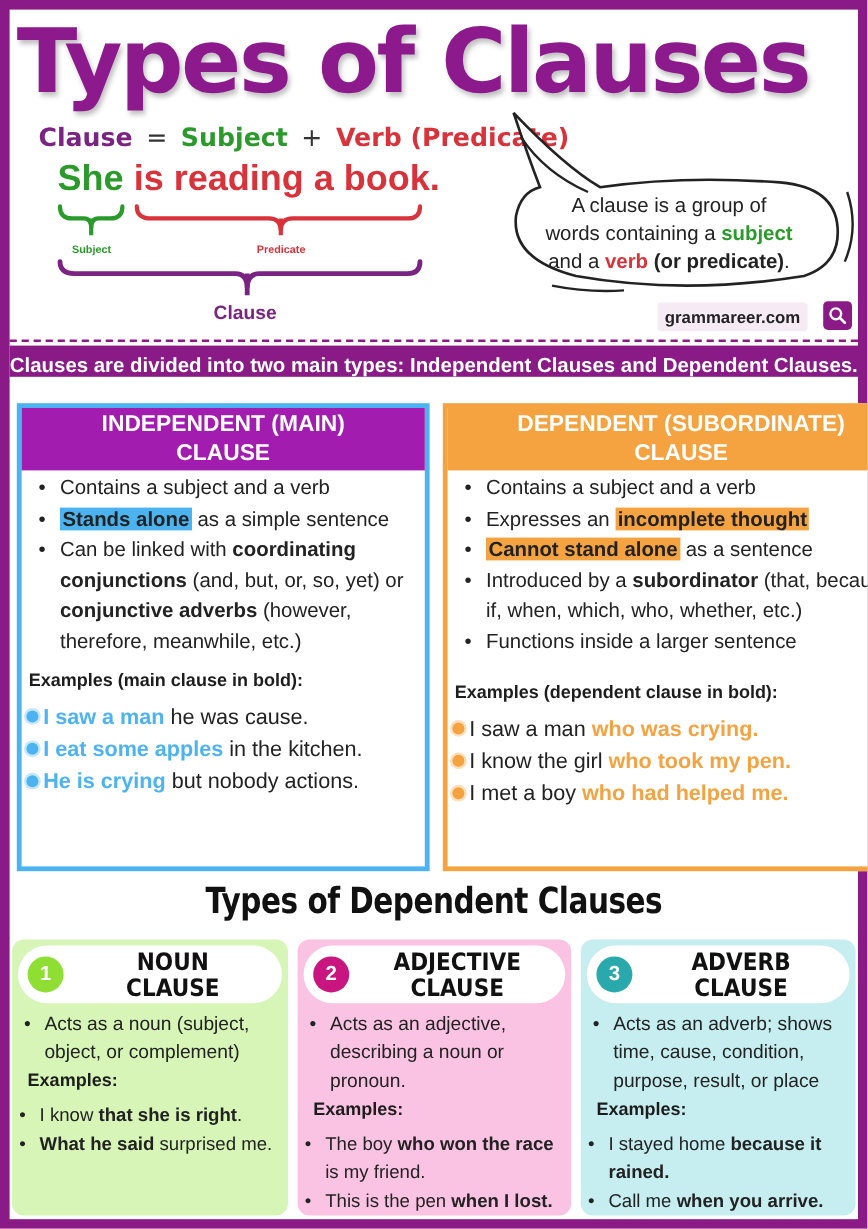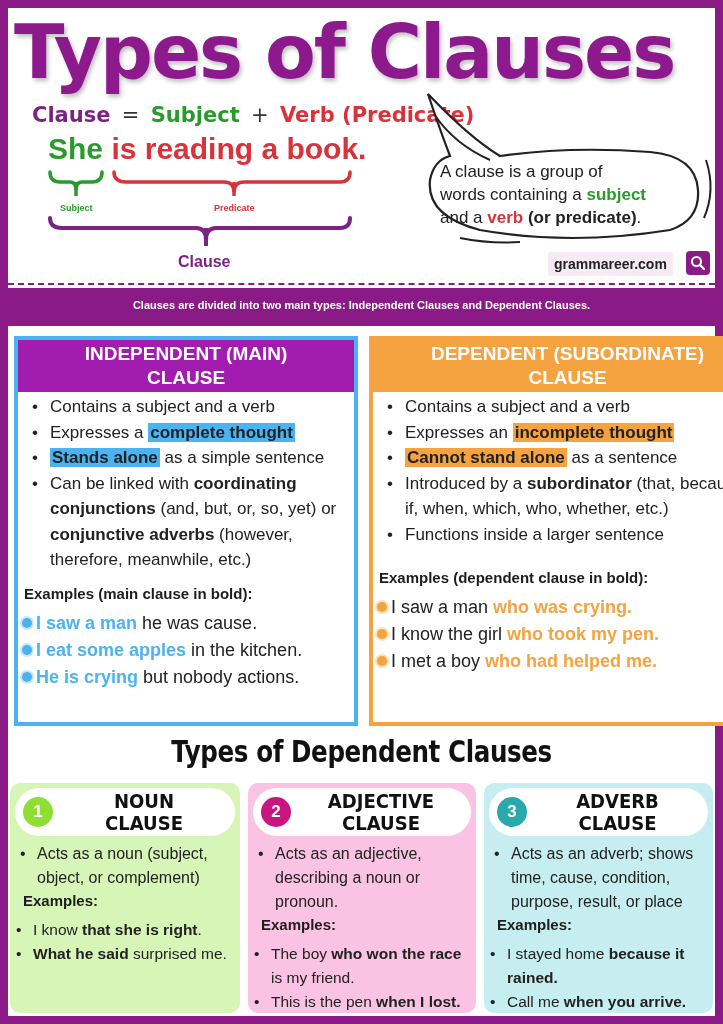--- a/index.html
+++ b/index.html
@@ -17,29 +17,29 @@
   .formula .op { color: #333; margin: 0 4px; font-weight: 400; }
   .sentence { position: absolute; left: 48px; top: 132px; font-size: 30px; font-weight: 700; white-space: nowrap; }
   .sentence .s { color: #2a9a2a; }
   .sentence .v { color: #d8323a; }
   .brace-svg { position: absolute; left: 40px; top: 168px; }
   .lbl-subj { position: absolute; left: 60px; top: 203px; font-size: 9px; font-weight: 700; color: #2a9a2a; }
   .lbl-pred { position: absolute; left: 214px; top: 203px; font-size: 9px; font-weight: 700; color: #d8323a; }
   .lbl-clause { position: absolute; left: 178px; top: 253px; font-size: 16px; font-weight: 700; color: #7a2383; }
 
   .bubble-svg { position: absolute; left: 420px; top: 90px; }
-  .bubble-text { position: absolute; left: 440px; top: 160px; width: 235px; text-align: left; font-size: 17px; line-height: 23px; color: #222; }
+  .bubble-text { position: absolute; left: 440px; top: 160px; width: 235px; text-align: center; font-size: 17px; line-height: 23px; color: #222; }
   .bubble-text b.g { color: #2a9a2a; }
   .bubble-text b.r { color: #d8323a; }
 
   .site { position: absolute; left: 548px; top: 252px; height: 24px; padding: 0 6px; background: #f6eaf5; font-size: 14px; font-weight: 700; color: #222; line-height: 24px; border-radius: 3px; }
   .site-btn { position: absolute; left: 686px; top: 251px; width: 24px; height: 24px; background: #8a1a86; border-radius: 4px; display: flex; align-items: center; justify-content: center; }
   .dash { position: absolute; left: 8px; top: 283px; width: 707px; border-top: 2px dashed #8a1a86; }
 
-  .banner { position: absolute; left: 8px; top: 288px; width: 707px; height: 38px; background: #8a1a86; color: #fff; font-size: 11px; font-weight: 700; text-align: center; line-height: 34px; white-space: nowrap; }
+  .banner { position: absolute; left: 8px; top: 288px; width: 707px; height: 26px; background: #8a1a86; color: #fff; font-size: 17px; font-weight: 700; text-align: center; line-height: 34px; white-space: nowrap; }
 
   
   .col { position: absolute; top: 336px; height: 390px; border: 4px solid; background: #fff; }
   .col.ind { left: 14px; width: 344px; border-color: #4bb3f0; }
   .col.dep { left: 369px; width: 397px; border-color: #f4a340; }
   .col-head { color: #fff; text-align: center; font-size: 19px; font-weight: 700; line-height: 24px; padding: 2px 0 2px; }
   .col.ind .col-head { background: #a21caf; }
   .col.dep .col-head { background: #f4a340; }
   .col ul { list-style: none; padding: 2px 6px 0 10px; }
   .col li { position: relative; padding-left: 22px; font-size: 17px; line-height: 25.5px; color: #222; }
@@ -130,21 +130,20 @@
 
 <div class="banner">Clauses are divided into two main types: Independent Clauses and Dependent Clauses.</div>
 
 <div class="col ind">
   <div class="col-head">
     <div>INDEPENDENT (MAIN)</div>
     <div>CLAUSE</div>
   </div>
   <ul>
     <li><span>Contains a subject and a verb</span></li>
-    <li><span>Expresses a </span><b class="hl-b">complete thought</b></li>
     <li><b class="hl-b">Stands alone</b><span> as a simple sentence</span></li>
     <li><span>Can be linked with </span><b>coordinating conjunctions</b><span> (and, but, or, so, yet) or </span><b>conjunctive adverbs</b><span> (however, therefore, meanwhile, etc.)</span></li>
   </ul>
   <div class="ex-title">Examples (main clause in bold):</div>
   <div class="ex-list">
     <div class="ex"><span class="dot"></span><b>I saw a man</b><span> he was cause.</span></div>
     <div class="ex"><span class="dot"></span><b>I eat some apples</b><span> in the kitchen.</span></div>
     <div class="ex"><span class="dot"></span><b>He is crying</b><span> but nobody actions.</span></div>
   </div>
 </div>

